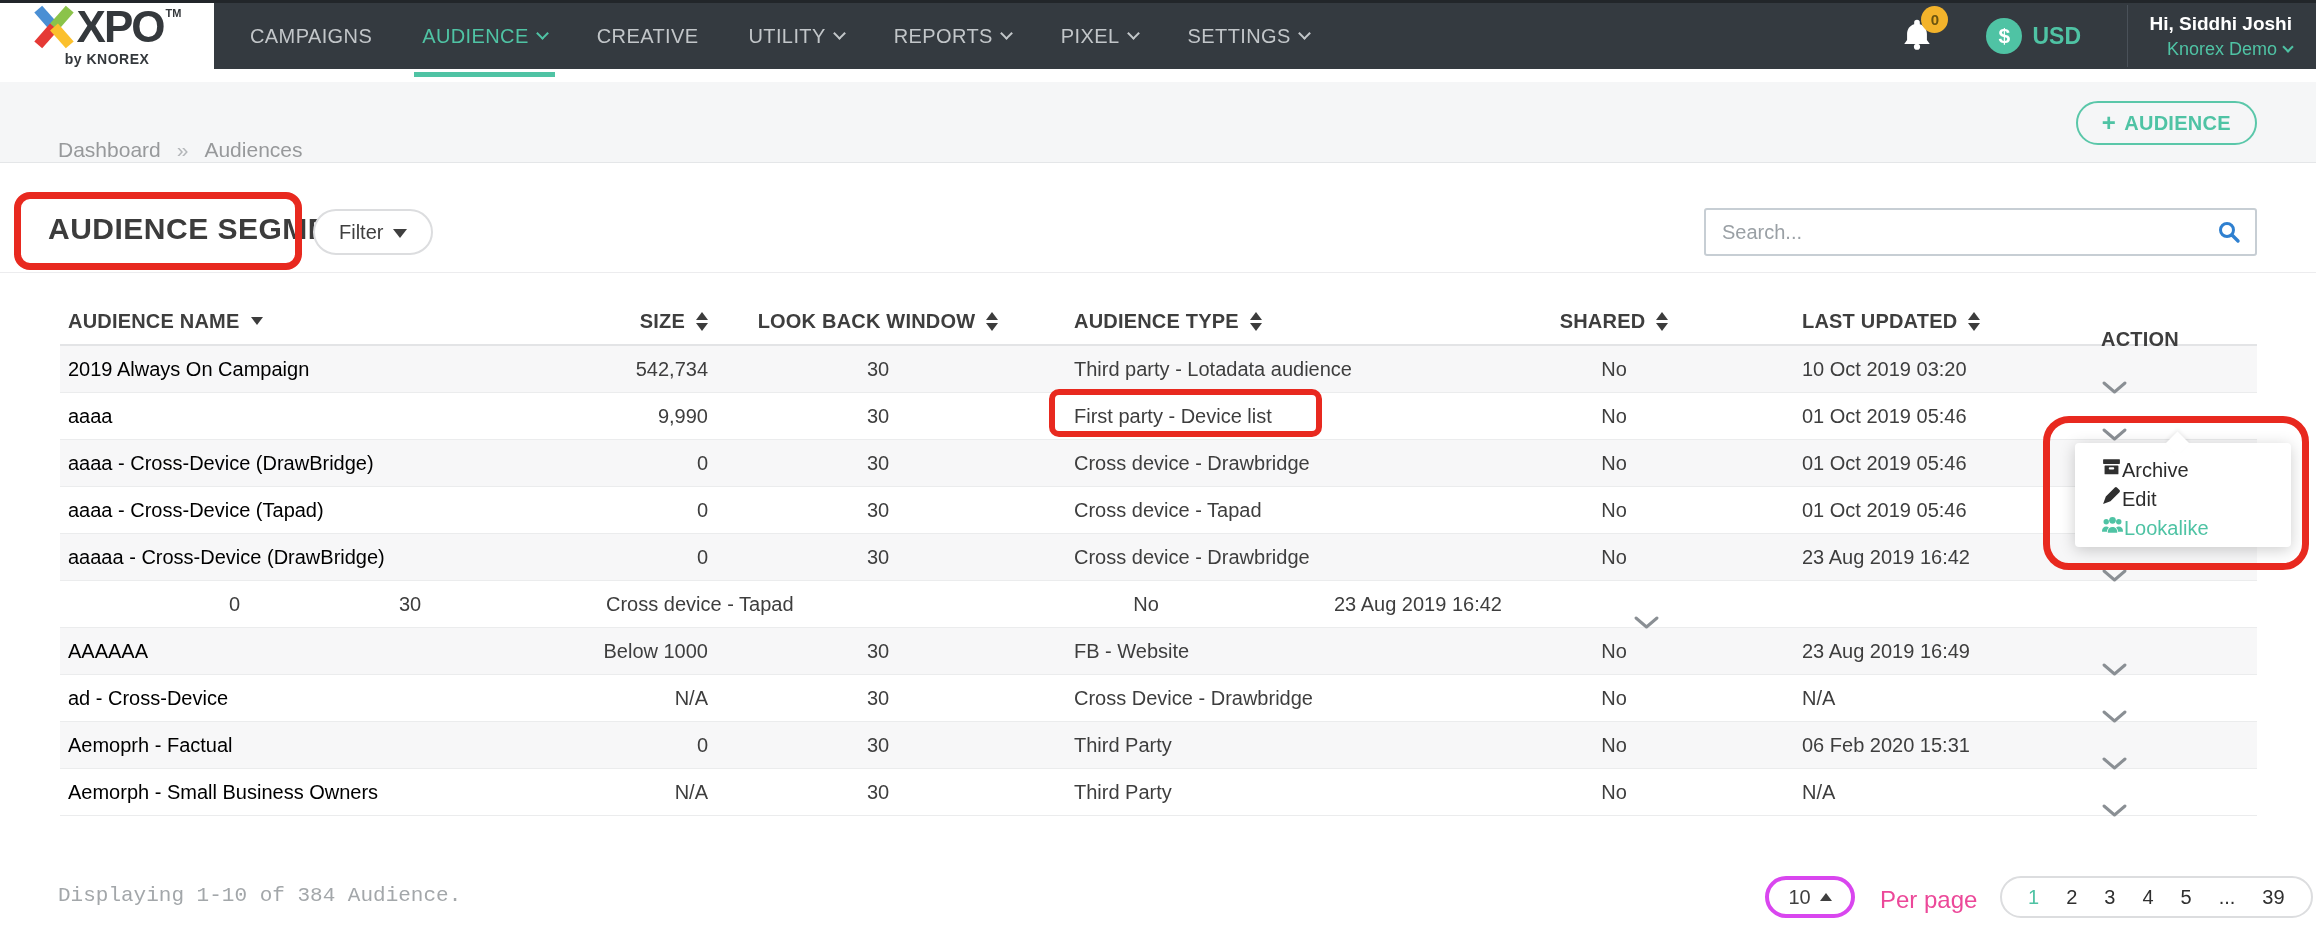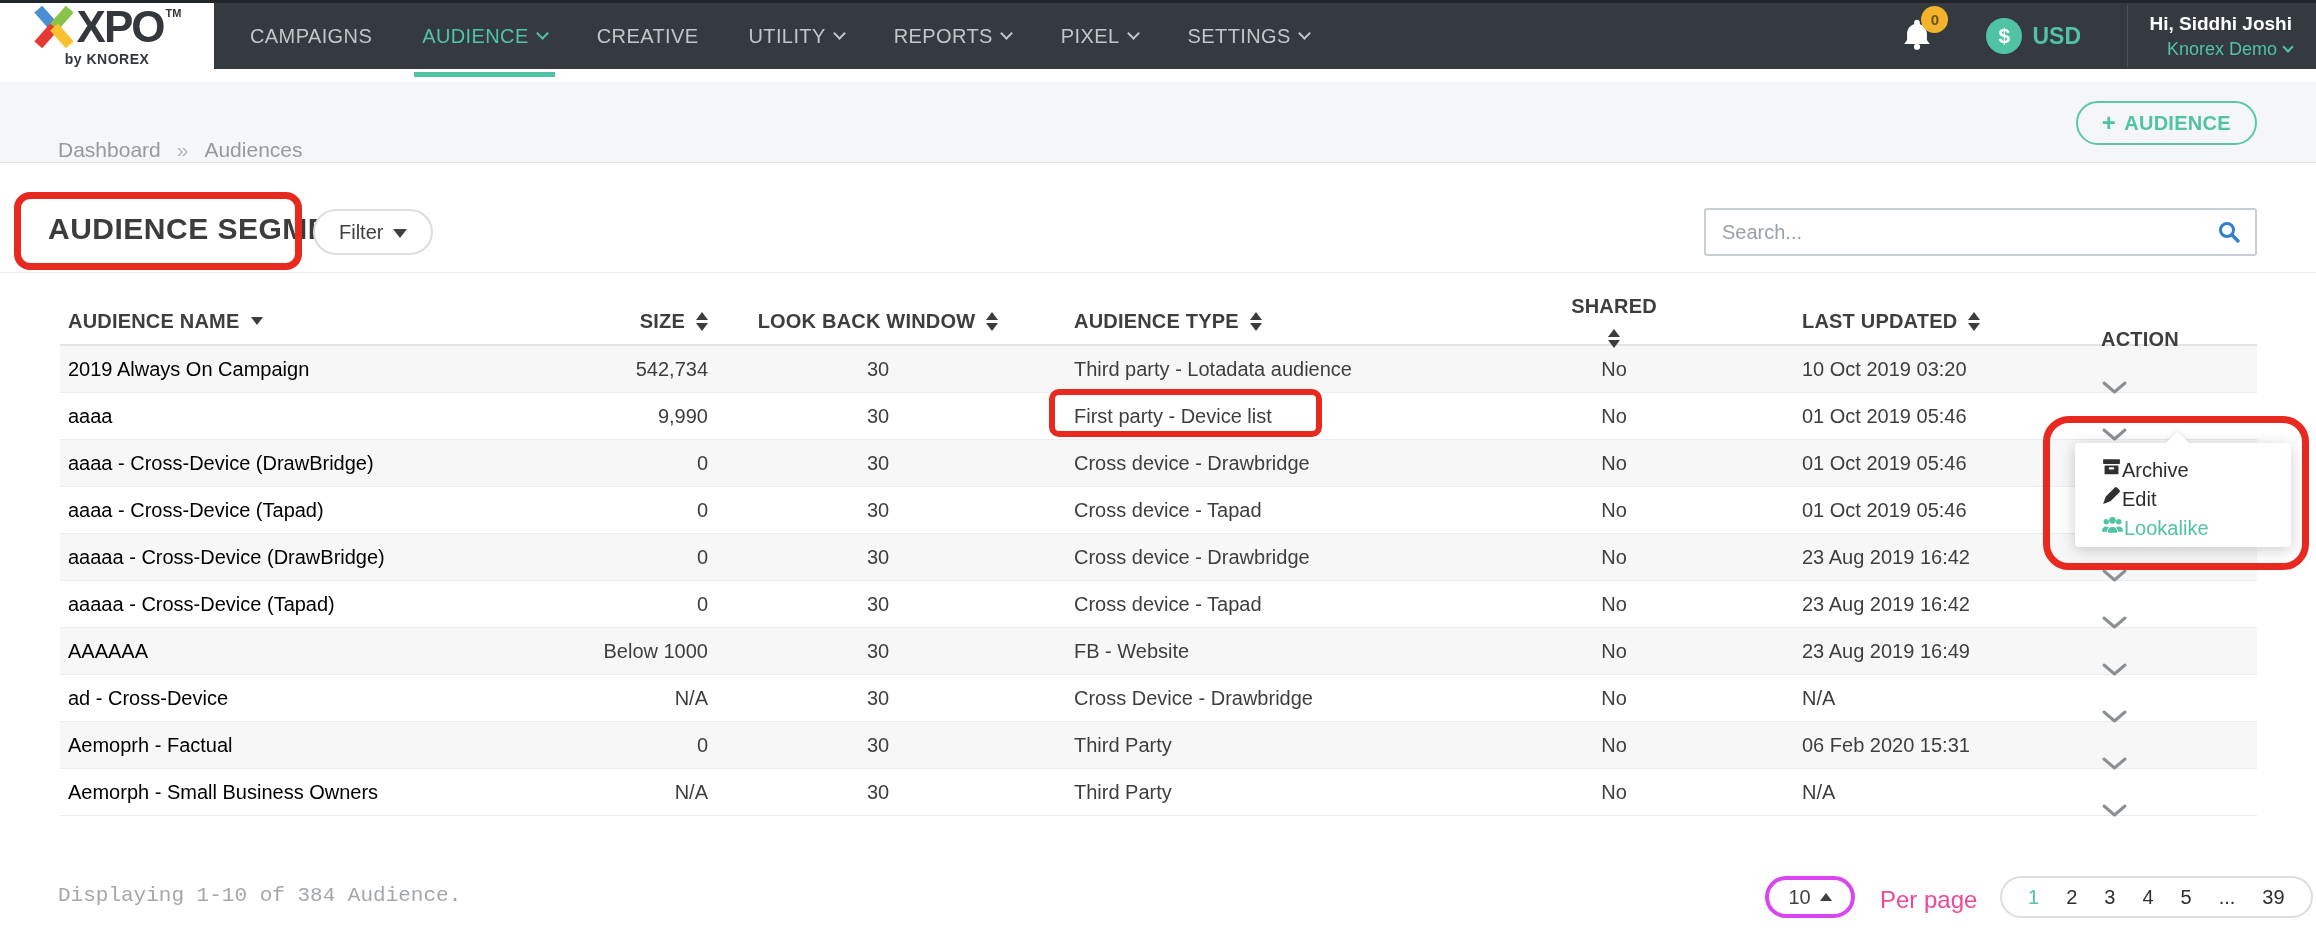--- a/index.html
+++ b/index.html
@@ -69,21 +69,21 @@
   .table { position:absolute; left:60px; top:298px; width:2197px; }
   .thead { display:flex; height:48px; align-items:center; border-bottom:2px solid #e3e4e6; }
   .th { display:flex; align-items:center; gap:11px; font-size:19px; font-weight:700; color:#474747; letter-spacing:0.2px; cursor:pointer; }
   .row { display:flex; height:47px; align-items:center; border-bottom:1px solid #ebeced; }
   .row:nth-child(odd) { background:#f7f7f8; }
   .cell { display:flex; align-items:center; font-size:20px; color:#3e3e3e; }
   .c-name    { width:468px; padding-left:8px; }
   .c-size    { width:180px; justify-content:flex-end; }
   .c-lbw     { width:340px; justify-content:center; }
   .c-type    { width:446px; padding-left:26px; }
-  .c-shared  { width:240px; justify-content:center;flex-direction:column; }
+  .c-shared  { width:240px; justify-content:center; }
   .c-updated { width:367px; padding-left:68px; }
   .c-action  { width:156px; justify-content:flex-start;margin-top:36px; }
   .name-link { color:#000000; cursor:pointer; }
   .sort { display:flex; flex-direction:column; gap:3px; }
   .tri-up    { width:0; height:0; border-left:6px solid transparent; border-right:6px solid transparent; border-bottom:8px solid #3c3c3c; }
   .tri-down  { width:0; height:0; border-left:6px solid transparent; border-right:6px solid transparent; border-top:8px solid #3c3c3c; }
   .chevron-btn { display:flex; cursor:pointer; }
 
   
   .popup { position:absolute; left:2075px; top:443px; width:216px; height:104px; background:#fff; border-radius:4px;
@@ -341,23 +341,20 @@
           <div class="cell c-updated">23 Aug 2019 16:42</div>
           <div class="cell c-action">
             <span class="chevron-btn">
               <svg width="27" height="15" viewBox="0 0 27 15">
                 <polyline points="3,3 13.5,12 24,3" fill="none" stroke="#8a8f94" stroke-width="3" stroke-linecap="round" stroke-linejoin="round"></polyline>
               </svg>
             </span>
           </div>
         </div>
         <div class="row">
-          <div class="cell c-name">
-            <span class="name-link">aaaaa - Cross-Device (Tapad)</span>
-          </div>
           <div class="cell c-size">0</div>
           <div class="cell c-lbw">30</div>
           <div class="cell c-type">Cross device - Tapad</div>
           <div class="cell c-shared">No</div>
           <div class="cell c-updated">23 Aug 2019 16:42</div>
           <div class="cell c-action">
             <span class="chevron-btn">
               <svg width="27" height="15" viewBox="0 0 27 15">
                 <polyline points="3,3 13.5,12 24,3" fill="none" stroke="#8a8f94" stroke-width="3" stroke-linecap="round" stroke-linejoin="round"></polyline>
               </svg>

